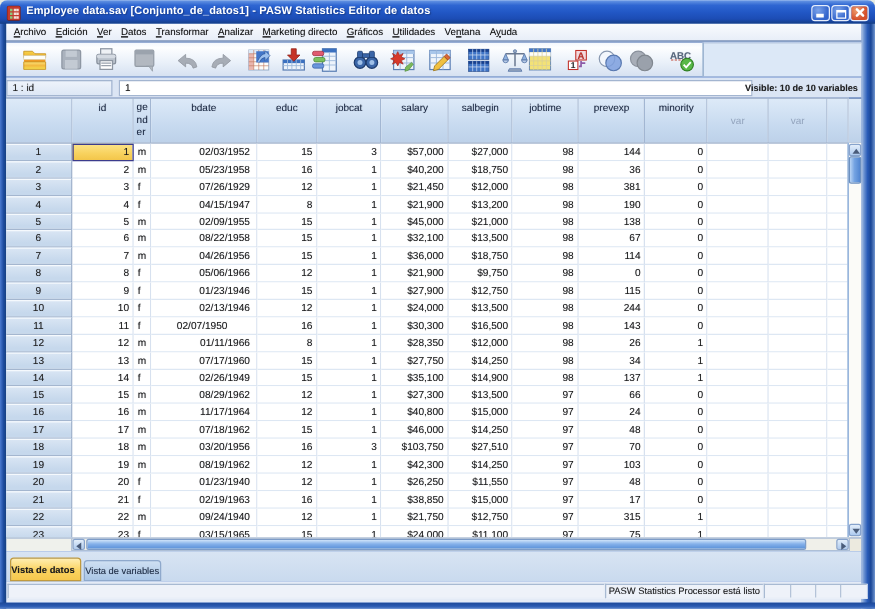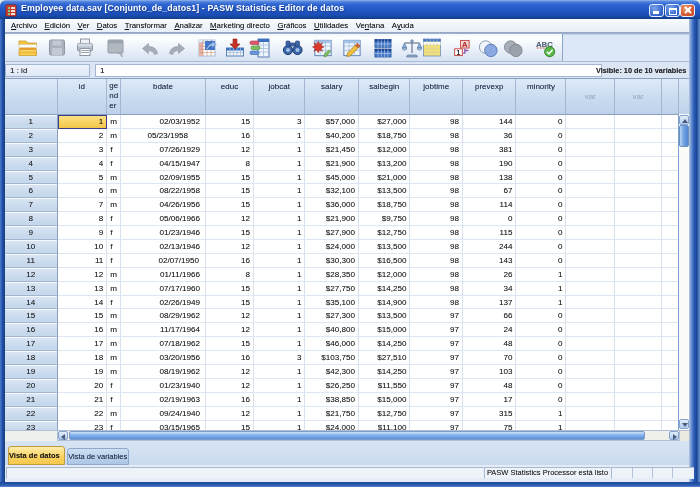--- a/index.html
+++ b/index.html
@@ -298,21 +298,21 @@
           <td class="n">144</td>
           <td class="n">0</td>
           <td class="v"></td>
           <td class="v"></td>
           <td class="v"></td>
         </tr>
 <tr>
           <td class="rh">2</td>
           <td class="n">2</td>
           <td class="g">m</td>
-          <td class="n" style="padding-right:17px">05/23/1958</td>
+          <td class="n" style="padding-right:5px">05/23/1958</td>
           <td class="n">16</td>
           <td class="n">1</td>
           <td class="n">$40,200</td>
           <td class="n">$18,750</td>
           <td class="n">98</td>
           <td class="n">36</td>
           <td class="n">0</td>
           <td class="v"></td>
           <td class="v"></td>
           <td class="v"></td>
@@ -442,21 +442,21 @@
           <td class="n">244</td>
           <td class="n">0</td>
           <td class="v"></td>
           <td class="v"></td>
           <td class="v"></td>
         </tr>
 <tr>
           <td class="rh">11</td>
           <td class="n">11</td>
           <td class="g">f</td>
-          <td class="n" style="padding-right:6px">02/07/1950</td>
+          <td class="n" style="padding-right:23px">02/07/1950</td>
           <td class="n">16</td>
           <td class="n">1</td>
           <td class="n">$30,300</td>
           <td class="n">$16,500</td>
           <td class="n">98</td>
           <td class="n">143</td>
           <td class="n">0</td>
           <td class="v"></td>
           <td class="v"></td>
           <td class="v"></td>

